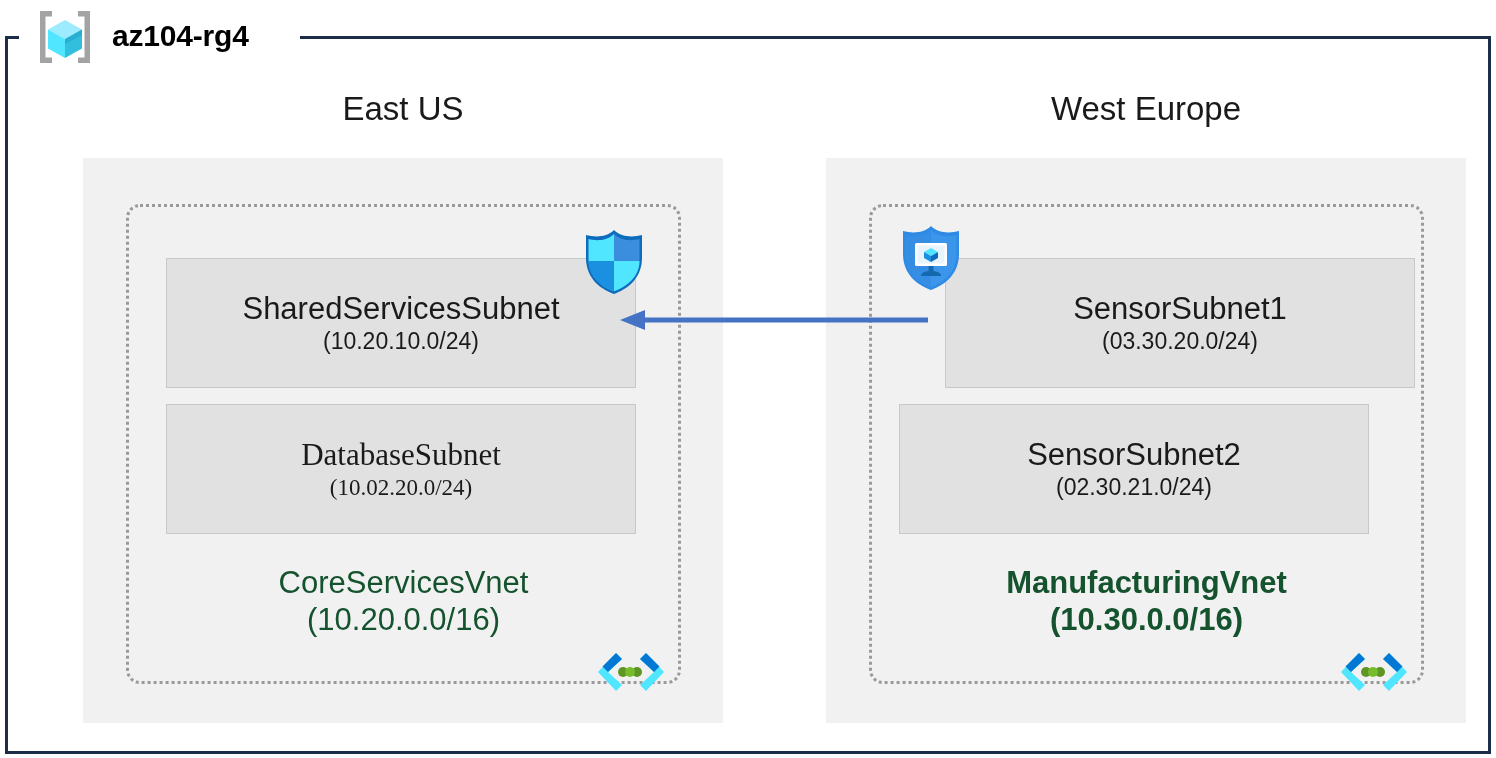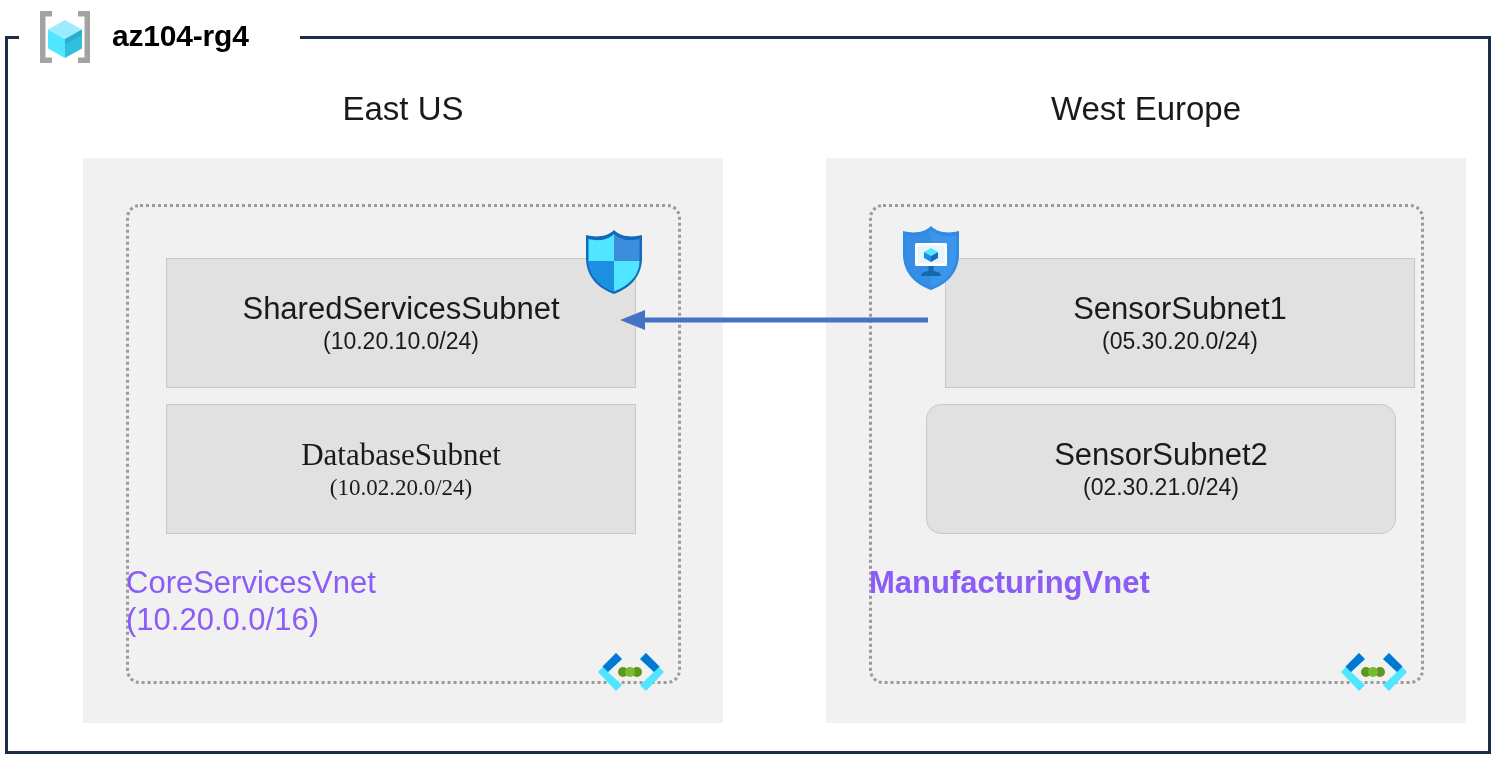--- a/index.html
+++ b/index.html
@@ -143,29 +143,29 @@
   }
   .subnet-box .sn-cidr {
     font-size: 23px;
     color: #1a1a1a;
     white-space: nowrap;
   }
 
   .subnet-e1 { left: 166px; top: 258px; }
   .subnet-e2 { left: 166px; top: 404px; font-family: Liberation Serif, serif; }
   .subnet-w1 { left: 913px; top: 258px; margin-left: 32px; }
-  .subnet-w2 { left: 926px; top: 404px; border-radius: 15px; }
+  .subnet-w2 { left: 899px; top: 404px; }
 
   
   .vnet-caption {
     position: absolute;
     width: 555px;
-    text-align: left;
+    text-align: center;
     font-size: 31px;
-    color: #8b5cf6;
+    color: #14532d;
     line-height: 1.18;
     white-space: nowrap;
   }
   .vnet-caption.east { left: 126px; top: 565px; }
   .vnet-caption.west { left: 869px; top: 565px; font-weight: bold; }
 
   
   .vnet-icon {
     position: absolute;
     width: 70px;
@@ -231,33 +231,34 @@
     <div class="sn-name">SharedServicesSubnet</div>
     <div class="sn-cidr">(10.20.10.0/24)</div>
   </div>
   <div class="subnet-box subnet-e2">
     <div class="sn-name">DatabaseSubnet</div>
     <div class="sn-cidr">(10.02.20.0/24)</div>
   </div>
 
   <div class="subnet-box subnet-w1">
     <div class="sn-name">SensorSubnet1</div>
-    <div class="sn-cidr">(05.30.20.0/24)</div>
+    <div class="sn-cidr">(03.30.20.0/24)</div>
   </div>
   <div class="subnet-box subnet-w2">
     <div class="sn-name">SensorSubnet2</div>
     <div class="sn-cidr">(02.30.21.0/24)</div>
   </div>
 
   <div class="vnet-caption east">
     <div>CoreServicesVnet</div>
     <div>(10.20.0.0/16)</div>
   </div>
   <div class="vnet-caption west">
     <div>ManufacturingVnet</div>
+    <div>(10.30.0.0/16)</div>
   </div>
 
   <svg class="vnet-icon east" viewBox="0 0 70 44">
     <path d="M20 3 L26 9 L12 22 L26 35 L20 41 L2 22 Z" fill="#50e6ff"></path>
     <path d="M20 3 L26 9 L12 22 L6.5 16.5 Z" fill="#0078d4"></path>
     <path d="M50 3 L44 9 L58 22 L44 35 L50 41 L68 22 Z" fill="#50e6ff"></path>
     <path d="M50 3 L44 9 L58 22 L63.5 16.5 Z" fill="#0078d4"></path>
     <circle cx="27" cy="22" r="5" fill="#5e9624"></circle>
     <circle cx="41" cy="22" r="5" fill="#5e9624"></circle>
     <circle cx="34" cy="22" r="5" fill="#76bc2d"></circle>

